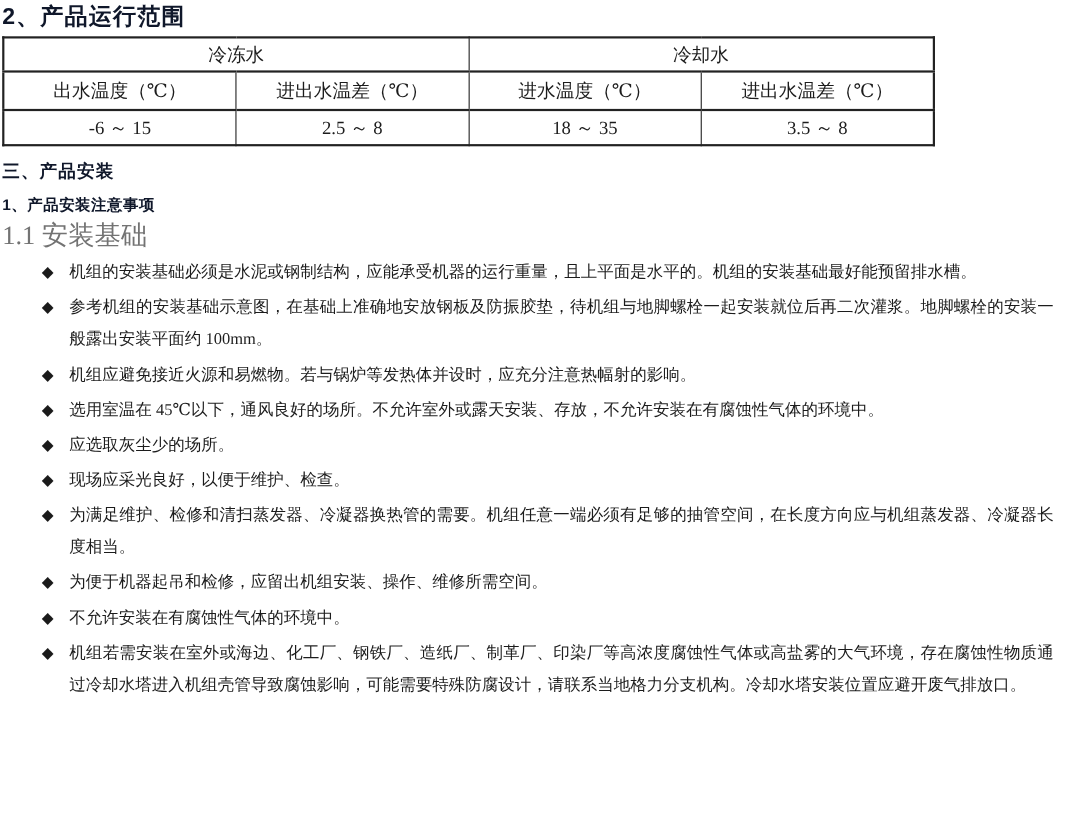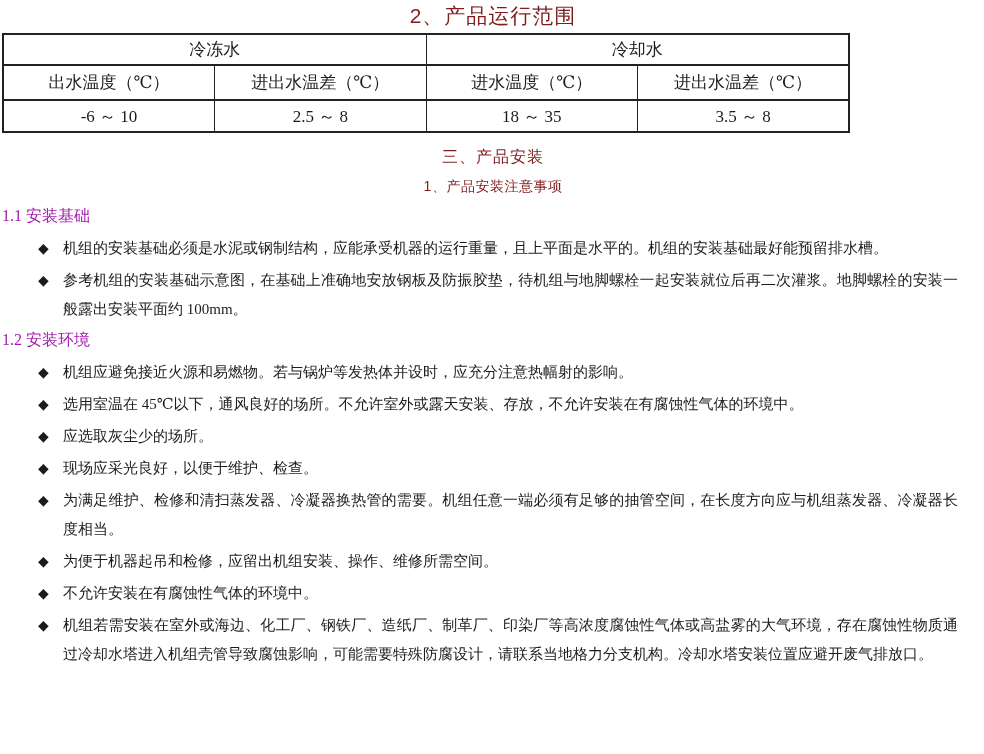--- a/index.html
+++ b/index.html
@@ -8,23 +8,22 @@
     width: 984px;
     height: 754px;
     box-sizing: border-box;
     padding: 3px 0 0 0;
     overflow: hidden;
     color: #1c1c1c;
     font-family: "Liberation Serif", "DejaVu Serif", serif;
   }
   .h-sans {
     font-family: "Liberation Sans", "DejaVu Sans", sans-serif;
-    font-weight: 400;
-    color: #7f1d1d;
-    text-align: center;
+    font-weight: 700;
+    color: #0f172a;
   }
   .heading2 {
     margin: 0 0 5px 2px;
     font-size: 21px;
     line-height: 25px;
     letter-spacing: 1px;
   }
   .range-table {
     width: 848px;
     margin-left: 2px;
@@ -52,23 +51,23 @@
     letter-spacing: 1px;
   }
   .heading3 {
     margin: 0 0 6px 2px;
     font-size: 14px;
     line-height: 25px;
     letter-spacing: 0.5px;
   }
   .sub-label {
     margin: 0 0 8px 2px;
-    font-size: 16px;
+    font-size: 24px;
     line-height: 21px;
-    color: #a21caf;
+    color: #737373;
   }
   .sub-label.second { margin-top: 5px; }
   .bullet {
     display: flex;
     align-items: flex-start;
     margin: 0 26px 3px 38px;
   }
   .diamond {
     flex: 0 0 25px;
     font-size: 14px;
@@ -97,21 +96,21 @@
       <td class="first" colspan="2">冷冻水</td>
       <td class="group-sep" colspan="2">冷却水</td>
     </tr>
     <tr class="header-row">
       <td class="first">出水温度（℃）</td>
       <td>进出水温差（℃）</td>
       <td class="group-sep">进水温度（℃）</td>
       <td>进出水温差（℃）</td>
     </tr>
     <tr class="value-row">
-      <td class="first">-6 ～ 10</td>
+      <td class="first">-6 ～ 15</td>
       <td>2.5 ～ 8</td>
       <td class="group-sep">18 ～ 35</td>
       <td>3.5 ～ 8</td>
     </tr>
   </tbody>
     </table>
 
   <div class="heading1 h-sans">三、产品安装</div>
   <div class="heading3 h-sans">1、产品安装注意事项</div>
 
@@ -121,21 +120,20 @@
     <div class="bullet">
       <span class="diamond">◆</span>
       <p>机组的安装基础必须是水泥或钢制结构，应能承受机器的运行重量，且上平面是水平的。机组的安装基础最好能预留排水槽。</p>
     </div>
     <div class="bullet">
       <span class="diamond">◆</span>
       <p>参考机组的安装基础示意图，在基础上准确地安放钢板及防振胶垫，待机组与地脚螺栓一起安装就位后再二次灌浆。地脚螺栓的安装一般露出安装平面约 100mm。</p>
     </div>
   </div>
 
-  <div class="sub-label second">1.2 安装环境</div>
 
   <div>
     <div class="bullet">
       <span class="diamond">◆</span>
       <p>机组应避免接近火源和易燃物。若与锅炉等发热体并设时，应充分注意热幅射的影响。</p>
     </div>
     <div class="bullet">
       <span class="diamond">◆</span>
       <p>选用室温在 45℃以下，通风良好的场所。不允许室外或露天安装、存放，不允许安装在有腐蚀性气体的环境中。</p>
     </div>

